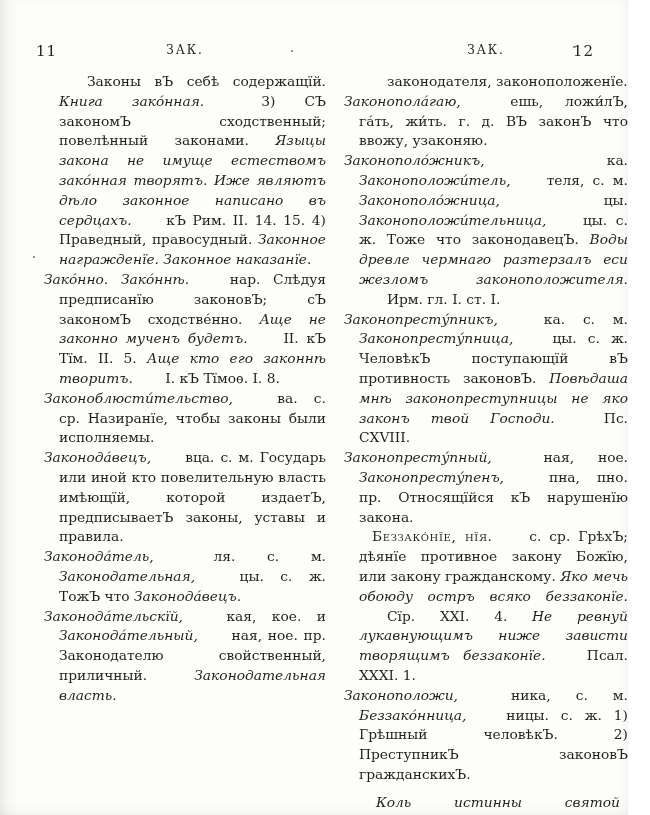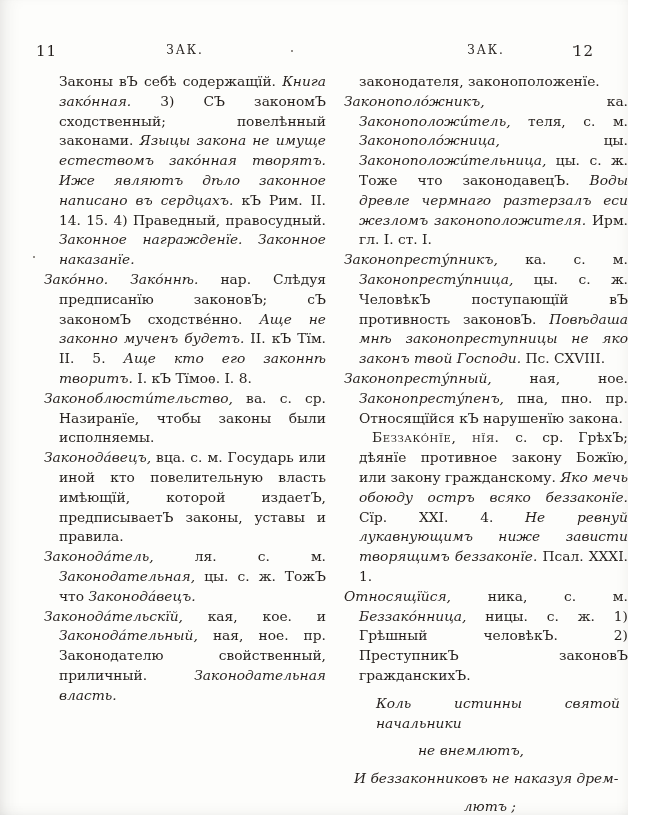--- a/index.html
+++ b/index.html
@@ -28,21 +28,21 @@
   .col{
     position:absolute;top:72px;
     font-size:13.8px;line-height:19.8px;
     text-align:justify;hyphens:none;
   }
   .col-left{left:44px;width:282px;}
   .col-right{left:344px;width:284px;}
   .entry{margin:0;padding-left:15px;text-indent:-15px;}
   .entry.cont{padding-left:15px;text-indent:0;}
   .s-i{font-style:italic;}
-  .s-r{font-style:normal;}
+  .s-r{font-style:normal;margin-left:28px;}
   .s-sc{font-style:normal;font-variant:small-caps;letter-spacing:.6px;margin-left:28px;}
   .verse{margin:0;font-style:italic;}
   .vline{margin:8px;}
   .v-in{padding-left:24px;}
   .v-none{padding-left:2px;}
   .v-right{text-align:right;padding-right:96px;}
   .v-right2{text-align:right;padding-right:104px;}
   
   .speck{position:absolute;background:#6f6a64;border-radius:50%;}
   .speck1{left:291px;top:50px;width:2px;height:2px;}
@@ -61,25 +61,26 @@
   <div class="col col-left">
       <p class="entry cont"><span class="s-r">Законы вЪ себѣ содержащїй. </span><span class="s-i">Книга закóнная. </span><span class="s-r">3) СЪ закономЪ сходственный; повелѣнный законами. </span><span class="s-i">Языцы закона не имуще естествомъ закóнная творятъ. Иже являютъ дѣло законное написано въ сердцахъ. </span><span class="s-r">кЪ Рим. II. 14. 15. 4) Праведный, правосудный. </span><span class="s-i">Законное награжденїе. Законное наказанїе.</span></p>
       <p class="entry"><span class="s-i">Закóнно. Закóннѣ. </span><span class="s-r">нар. Слѣдуя предписанїю законовЪ; сЪ закономЪ сходствéнно. </span><span class="s-i">Аще не законно мученъ будетъ. </span><span class="s-r">II. кЪ Тїм. II. 5. </span><span class="s-i">Аще кто его законнѣ творитъ. </span><span class="s-r">I. кЪ Тїмоѳ. I. 8.</span></p>
       <p class="entry"><span class="s-i">Законоблюсти́тельство, </span><span class="s-r">ва. с. ср. Назиранїе, чтобы законы были исполняемы.</span></p>
       <p class="entry"><span class="s-i">Законодáвецъ, </span><span class="s-r">вца. с. м. Государь или иной кто повелительную власть имѣющїй, которой издаетЪ, предписываетЪ законы, уставы и правила.</span></p>
       <p class="entry"><span class="s-i">Законодáтель, </span><span class="s-r">ля. с. м. </span><span class="s-i">Законодательная, </span><span class="s-r">цы. с. ж. ТожЪ что </span><span class="s-i">Законодáвецъ.</span></p>
       <p class="entry"><span class="s-i">Законодáтельскїй, </span><span class="s-r">кая, кое. и </span><span class="s-i">Законодáтельный, </span><span class="s-r">ная, ное. пр. Законодателю свойственный, приличный. </span><span class="s-i">Законодательная власть.</span></p>
     </div>
   <div class="col col-right">
       <p class="entry cont"><span class="s-r">законодателя, законоположенїе.</span></p>
+      <p class="entry"><span class="s-i">Законополáгаю, </span><span class="s-r">ешь, ложи́лЪ, гáть, жи́ть. г. д. ВЪ законЪ что ввожу, узаконяю.</span></p>
       <p class="entry"><span class="s-i">Законополóжникъ, </span><span class="s-r">ка. </span><span class="s-i">Законоположи́тель, </span><span class="s-r">теля, с. м. </span><span class="s-i">Законополóжница, </span><span class="s-r">цы. </span><span class="s-i">Законоположи́тельница, </span><span class="s-r">цы. с. ж. Тоже что законодавецЪ. </span><span class="s-i">Воды древле чермнаго разтерзалъ еси жезломъ законоположителя. </span><span class="s-r">Ирм. гл. I. ст. I.</span></p>
       <p class="entry"><span class="s-i">Законопрестýпникъ, </span><span class="s-r">ка. с. м. </span><span class="s-i">Законопрестýпница, </span><span class="s-r">цы. с. ж. ЧеловѣкЪ поступающїй вЪ противность законовЪ. </span><span class="s-i">Повѣдаша мнѣ законопреступницы не яко законъ твой Господи. </span><span class="s-r">Пс. CXVIII.</span></p>
       <p class="entry"><span class="s-i">Законопрестýпный, </span><span class="s-r">ная, ное. </span><span class="s-i">Законопрестýпенъ, </span><span class="s-r">пна, пно. пр. Относящїйся кЪ нарушенїю закона.</span></p>
       <p class="entry"><span class="s-sc">Беззакóнїе, нїя. </span><span class="s-r">с. ср. ГрѣхЪ; дѣянїе противное закону Божїю, или закону гражданскому. </span><span class="s-i">Яко мечь обоюду остръ всяко беззаконїе. </span><span class="s-r">Сїр. XXI. 4. </span><span class="s-i">Не ревнуй лукавнующимъ ниже зависти творящимъ беззаконїе. </span><span class="s-r">Псал. XXXI. 1.</span></p>
-      <p class="entry"><span class="s-i">Относящїйся, </span><span class="s-r">ника, с. м. </span><span class="s-i">Беззакóнница, </span><span class="s-r">ницы. с. ж. 1) Грѣшный человѣкЪ. 2) ПреступникЪ законовЪ гражданскихЪ.</span></p>
+      <p class="entry"><span class="s-i">Законоположи, </span><span class="s-r">ника, с. м. </span><span class="s-i">Беззакóнница, </span><span class="s-r">ницы. с. ж. 1) Грѣшный человѣкЪ. 2) ПреступникЪ законовЪ гражданскихЪ.</span></p>
       <div class="verse">
         <p class="vline v-in">Коль истинны святой начальники</p>
         <p class="vline v-right">не внемлютъ,</p>
         <p class="vline v-none">И беззаконниковъ не наказуя дрем-</p>
         <p class="vline v-right2">лютъ ;</p>
       </div>
     </div>
 
   <div class="speck speck1"></div>
   <div class="speck speck2"></div>

